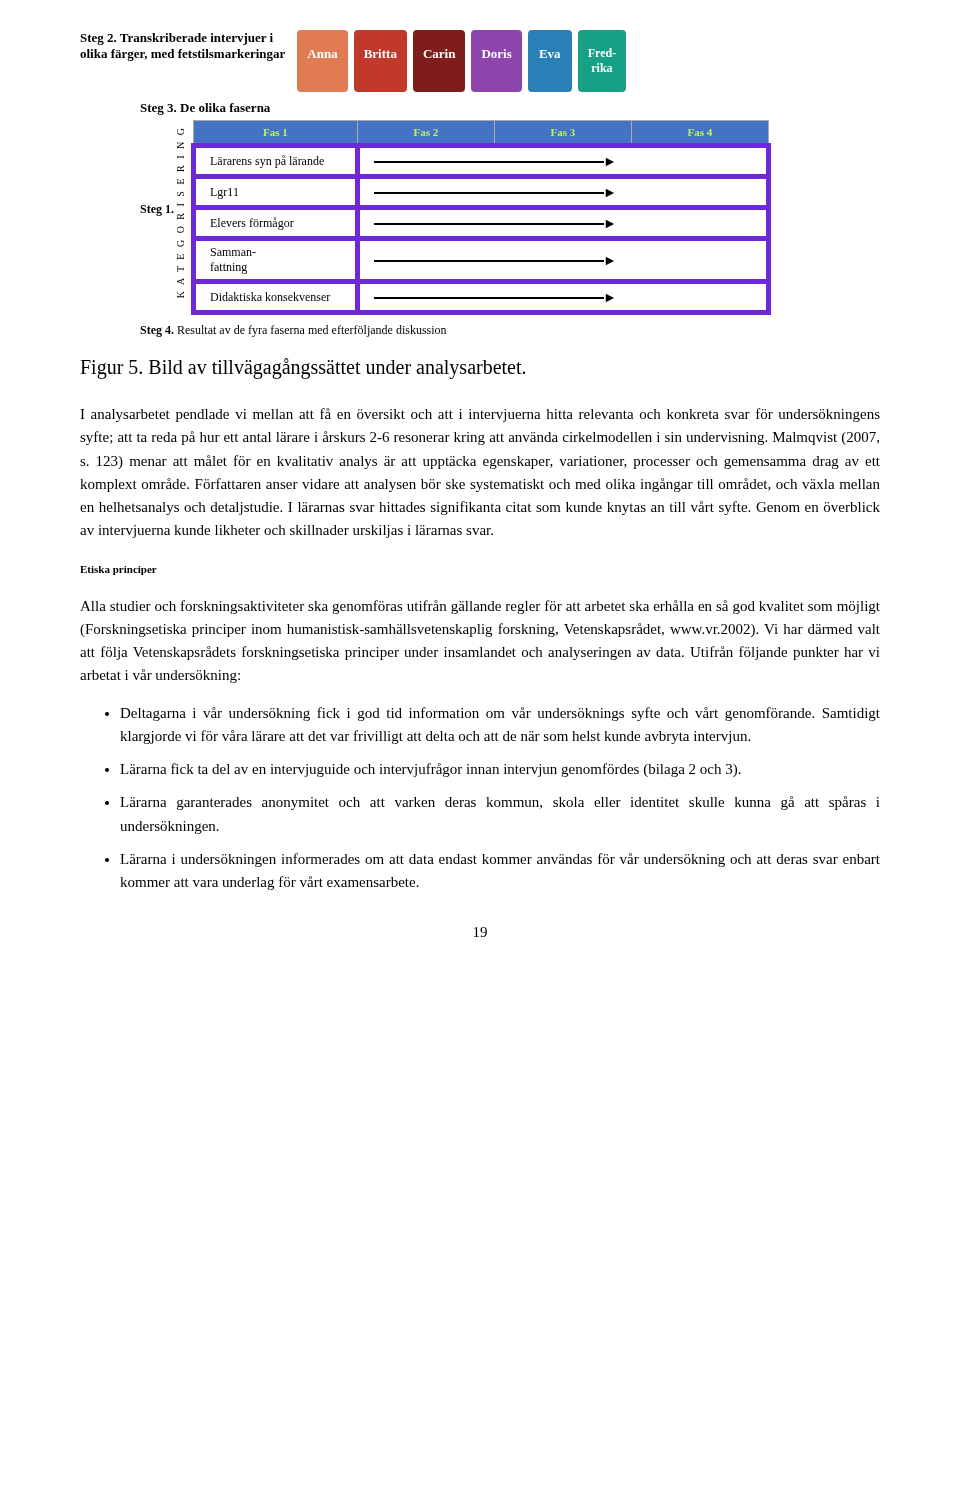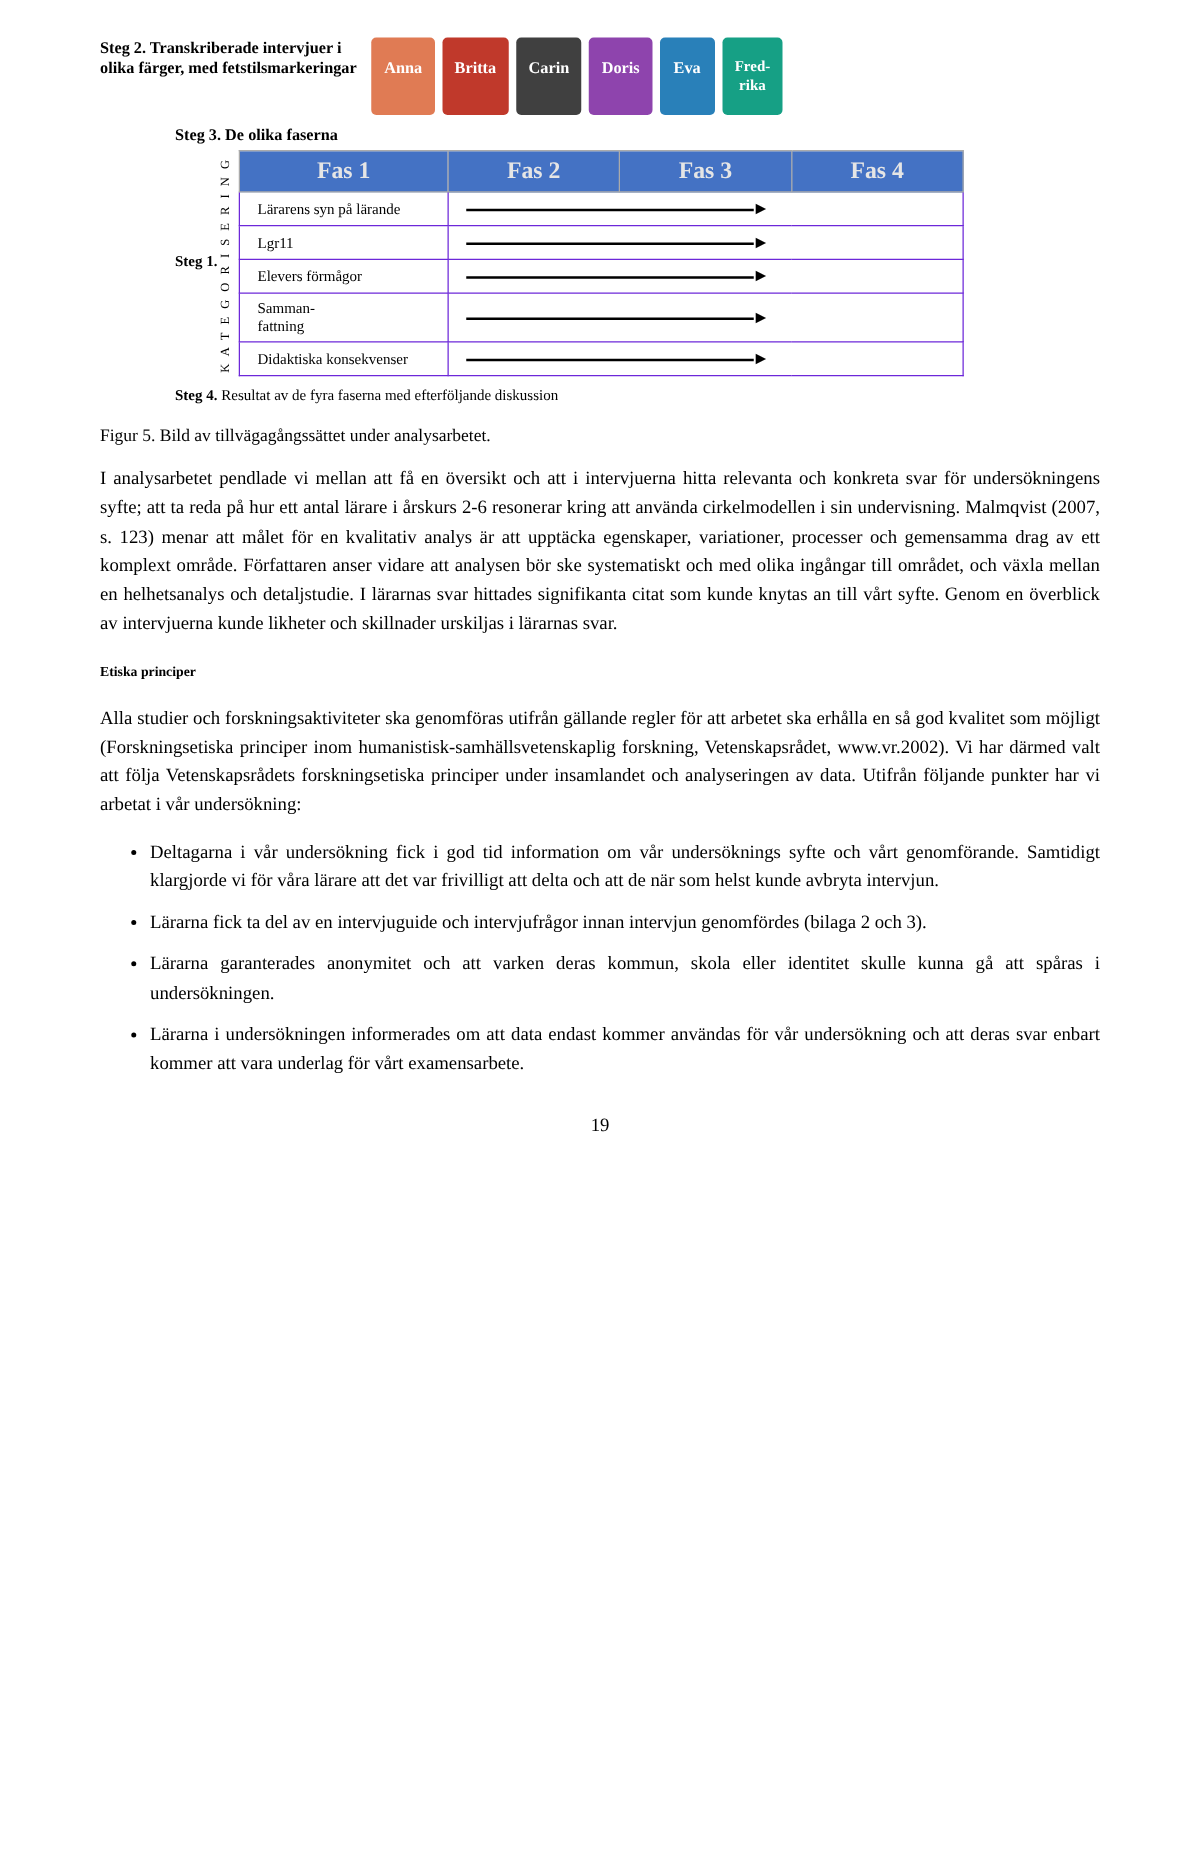--- a/index.html
+++ b/index.html
@@ -36,21 +36,21 @@
       color: #fff;
       font-size: 13px;
       font-weight: bold;
       padding: 16px 10px;
       border-radius: 4px;
       min-width: 44px;
       text-align: center;
     }
     .pill-anna    { background: #e07b54; }
     .pill-britta  { background: #c0392b; }
-    .pill-carin   { background: #404040; }
+    .pill-carin   { background: #7f1d1d; }
     .pill-doris   { background: #8e44ad; }
     .pill-eva     { background: #2980b9; }
     .pill-fredrika{ background: #16a085; }
 
     
     .steg3-area {
       margin-left: 60px;
       margin-bottom: 8px;
     }
     .steg3-label {
@@ -65,29 +65,29 @@
       margin-right: 4px;
     }
 
     
     .phases-table {
       border-collapse: collapse;
       width: 580px;
     }
     .phases-table th {
       background: #4472c4;
-      color: #e5e5e5;
-      font-size: 19px;
+      color: #bef264;
+      font-size: 11px;
       font-weight: bold;
       text-align: center;
       padding: 5px 10px;
       border: 1px solid #aaa;
     }
     .phases-table td {
-      border: 1px solid #6d28d9;
+      border: 5px solid #6d28d9;
       font-size: 12px;
       vertical-align: middle;
       padding: 4px 14px;
     }
     .cat-cell {
       background: #fff;
       font-size: 12px;
       font-weight: normal;
       min-width: 90px;
       max-width: 110px;
@@ -102,23 +102,23 @@
     
     .steg4-label {
       font-size: 12px;
       margin-top: 4px;
       margin-left: 60px;
     }
     .steg4-label strong { font-weight: bold; }
 
     
     .figure-caption {
-      font-size: 14px;
+      font-size: 20px;
       margin-top: 10px;
-      margin-bottom: 14px;
+      margin-bottom: 24px;
     }
 
     
     .body-para {
       font-size: 15px;
       line-height: 1.55;
       text-align: justify;
       margin-bottom: 14px;
     }
 

